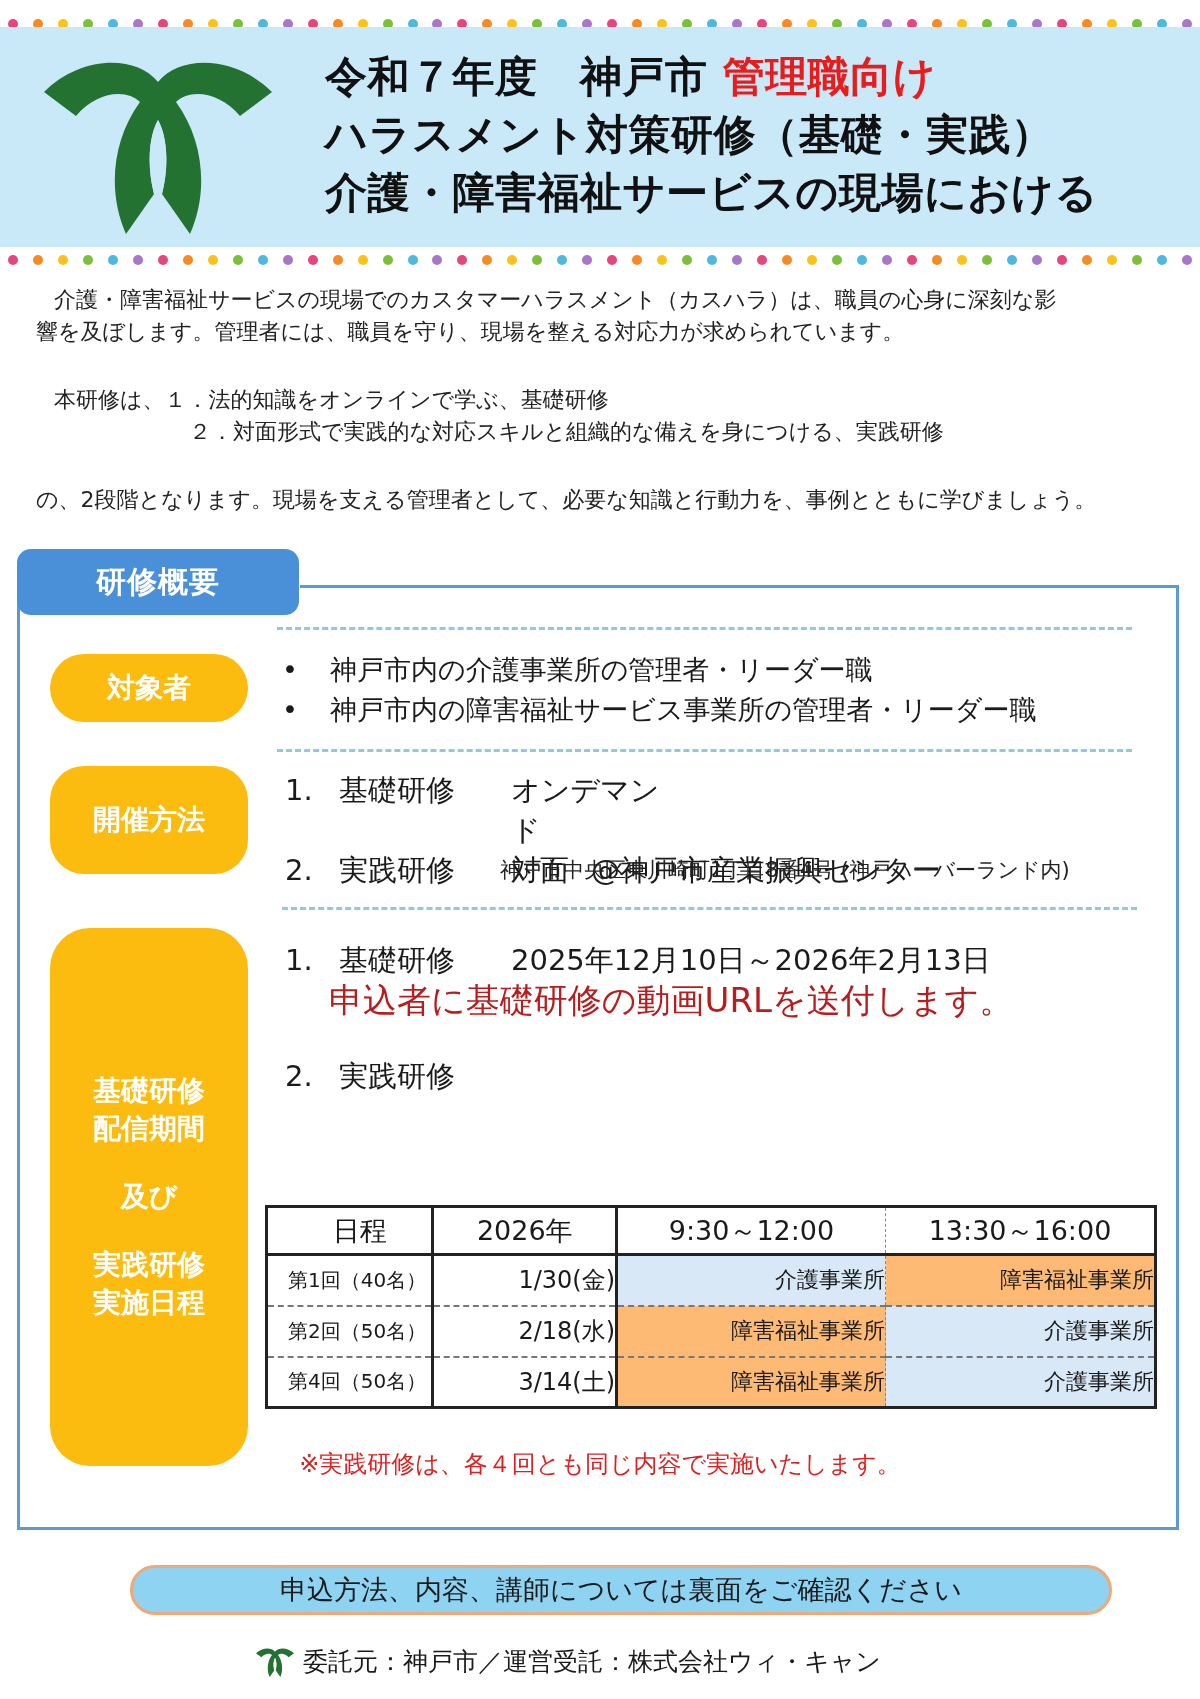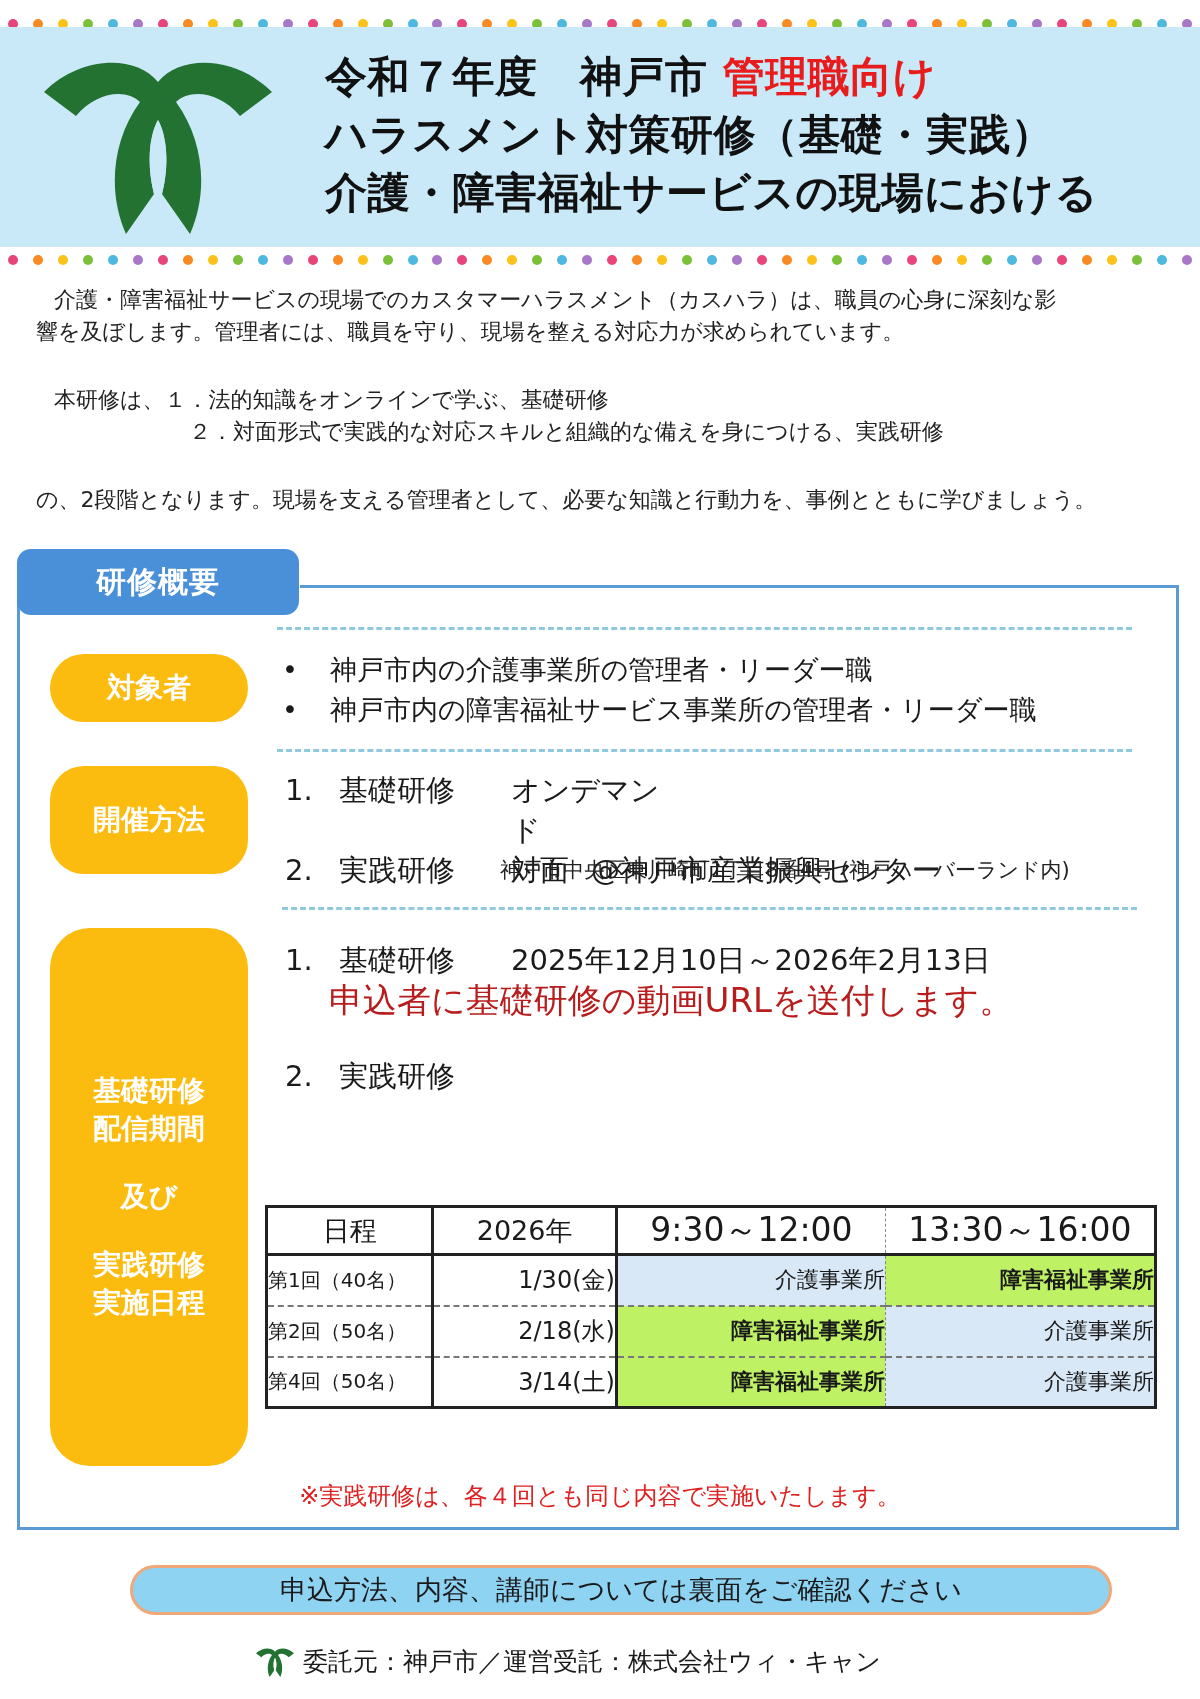--- a/index.html
+++ b/index.html
@@ -43,31 +43,31 @@
   .m-name { width: 172px; }
   .m-mode { width: 170px; }
   .address { position: absolute; left: 500px; top: 856px; font-size: 21px; color: #222; }
 
   .sched { position: absolute; left: 285px; top: 940px; font-size: 29px; line-height: 40px; }
   .sched .red { color: #b91c1c; padding-left: 44px; font-size: 34px; }
   .sched-2 { position: absolute; left: 285px; top: 1056px; font-size: 29px; line-height: 40px; }
   .sched-note { position: absolute; left: 322px; top: 1100px; font-size: 22px; line-height: 34px; color: #222; }
 
   table.schedule { position: absolute; left: 265px; top: 1205px; width: 892px; border-collapse: collapse; border: 3px solid #222; font-size: 22px; }
-  table.schedule th { font-weight: normal; font-size: 33px; height: 48px; border-bottom: 3px solid #222; }
+  table.schedule th { font-weight: normal; font-size: 27px; height: 48px; border-bottom: 3px solid #222; }
   table.schedule td { height: 51px; text-align: right; border-bottom: 2px dashed #777; }
   table.schedule tr:last-child td { border-bottom: none; }
-  .c1 { width: 167px; border-right: 3px solid #222; text-align: left !important; padding-left: 0; font-size: 20px; }
+  .c1 { width: 167px; border-right: 3px solid #222; text-align: left !important; padding-left: 20px; font-size: 20px; }
   .c2 { width: 184px; border-right: 3px solid #222; font-size: 24px; }
   .c3 { width: 270px; border-right: 1px dashed #888; }
   .c4 { width: 271px; }
   .blue { background: #d9e8f6; }
-  .pink { background: #bef264; font-weight: bold; }
-
-  .note-red { position: absolute; left: 0; width: 1200px; top: 1480px; text-align: center; color: #e02020; font-size: 24px; }
+  .pink { background: #fdba74; }
+
+  .note-red { position: absolute; left: 0; width: 1200px; top: 1448px; text-align: center; color: #e02020; font-size: 24px; }
 
   .cta { position: absolute; left: 130px; top: 1565px; width: 982px; height: 50px; background: #8fd3f2; border: 3px solid #f0a878; border-radius: 26px; display: flex; align-items: center; justify-content: center; font-size: 27px; color: #1a1a1a; }
 
   .footer { position: absolute; left: 255px; top: 1645px; font-size: 25px; display: flex; align-items: center; gap: 8px; color: #1a1a1a; }
   .footer svg { width: 40px; height: 30px; }
 </style>
 </head>
 <body>
 
 <div class="dots top" id="dots-top">

